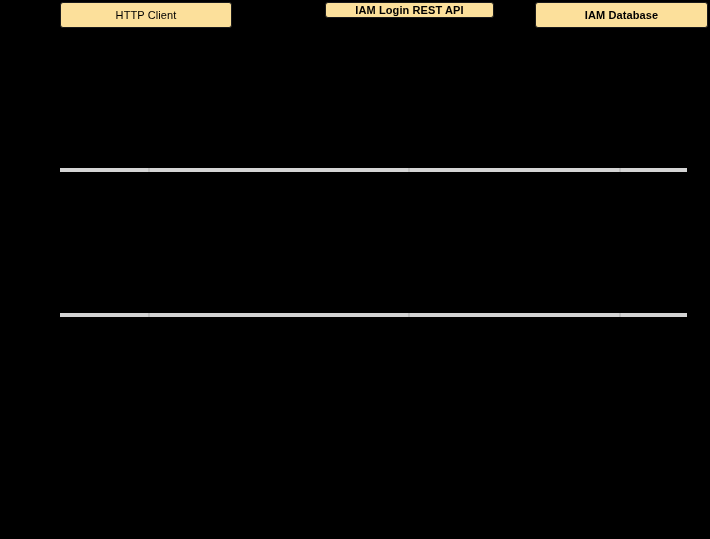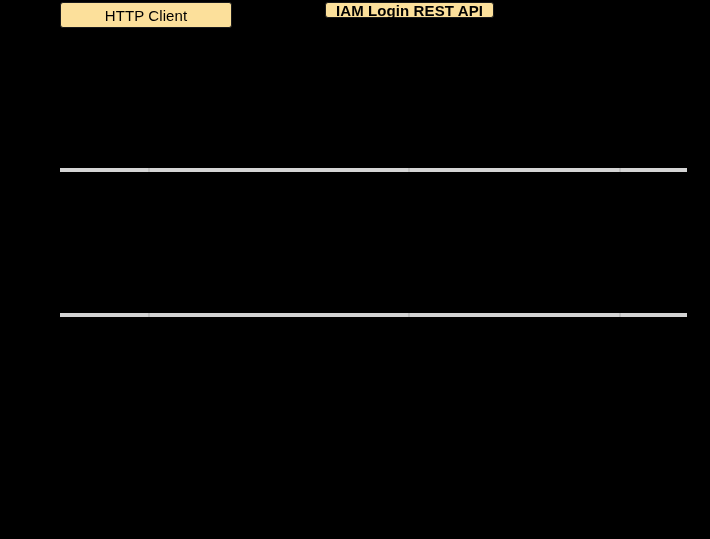--- a/index.html
+++ b/index.html
@@ -55,21 +55,21 @@
     border-radius: 3px;
     display: flex;
     align-items: center;
     justify-content: center;
     z-index: 4;
     box-shadow: 1px 1px 0 rgba(0,0,0,0.55);
   }
 
   .participant-label {
     color: #000000;
-    font-size: 15px;
+    font-size: 11px;
     line-height: 1;
     letter-spacing: 0.1px;
     white-space: nowrap;
   }
 
   .participant-label.bold {
     font-weight: bold;
   }
 </style>
 </head>
@@ -92,14 +92,17 @@
   <div class="lifeline-notch" style="left:619px; top:313px;"></div>
 
   <div class="participant" style="left:60px; top:2px; width:172px; height:26px;">
     <span class="participant-label">HTTP Client</span>
   </div>
 
   <div class="participant" style="left:325px; top:2px; width:169px; height:16px;">
     <span class="participant-label bold">IAM Login REST API</span>
   </div>
 
+  <div class="participant" style="left:535px; top:2px; width:173px; height:26px;">
+    <span class="participant-label bold">IAM Database</span>
+  </div>
 
 </div>
 
 </body></html>

